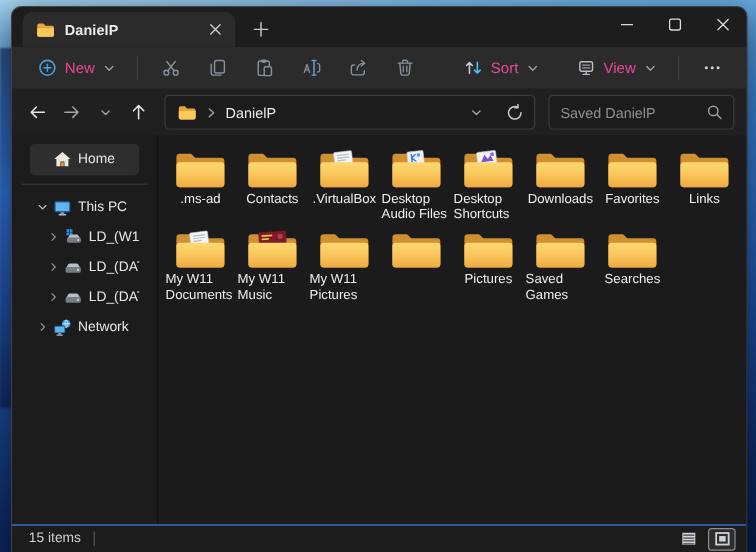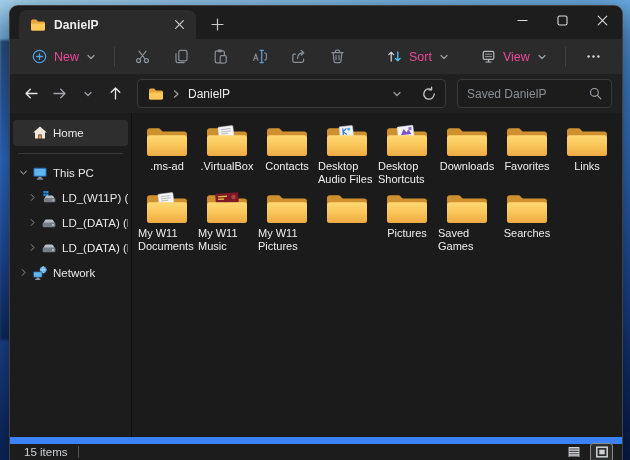--- a/index.html
+++ b/index.html
@@ -58,33 +58,33 @@
   .afbtn { width:25px; height:24px; display:flex; align-items:center; justify-content:center; border-radius:3px; cursor:pointer; flex:none; }
   .search-field {
     width:155px; height:29px; margin-left:11px; background:#1c1c1d; border:1px solid #3b3b3d; border-radius:4px;
     display:flex; align-items:center; padding:0 8px 0 9px; gap:6px; cursor:text; flex:none;
   }
   .search-ph { flex:1; font-size:12px; color:#8b9095; white-space:nowrap; overflow:hidden; }
   
   .bodyrow { flex:1; display:flex; min-height:0; }
   .sidebar { width:122px; flex:none; padding-top:7px; background:#1c1c1d; border-right:1px solid #0f0f10; }
   .side-item {
-    height:25px; display:flex; align-items:center; margin:0 3px; border-radius:4px;
+    height:25px; display:flex; align-items:center; margin:0 15px; border-radius:4px;
     color:#e6e7e8; font-size:11.5px; white-space:nowrap; cursor:pointer; overflow:hidden;
   }
   .side-item.sel { background:#2e2e2f; height:26px; }
   .side-sep { height:1px; background:#39393b; margin:7px 8px 6px; }
   .chev { width:9px; flex:none; justify-content:center; margin-right:4px; }
   .sicon { width:16px; flex:none; margin-right:5px; }
   .main { flex:1; background:#1b1b1c; padding:8px 0 0 5px; display:flex; flex-wrap:wrap; align-content:flex-start; overflow:hidden; }
   .cell { width:60px; height:67px; display:flex; flex-direction:column; align-items:center; cursor:pointer; }
   .ficon { height:38px; display:flex; align-items:flex-end; }
   .flabel { font-size:11px; line-height:12.5px; color:#eeefef; max-width:58px; margin-top:1px; }
   
-  .statusbar { height:23px; flex:none; background:#1c1c1d; border-top:7px solid #3b82f6; display:flex; align-items:center; padding:0 9px 0 14px; }
+  .statusbar { height:23px; flex:none; background:#1c1c1d; border-top:1px solid #3b82f6; display:flex; align-items:center; padding:0 9px 0 14px; }
   .status-count { font-size:11.5px; color:#cfd2d4; }
   .status-sep { width:1px; height:12px; background:#55555a; margin-left:11px; }
   .status-right { margin-left:auto; display:flex; gap:5px; align-items:center; }
   .viewbtn { width:23px; height:19px; display:flex; align-items:center; justify-content:center; border-radius:3px; border:1px solid transparent; cursor:pointer; }
   .viewbtn.active { border-color:#8d8d90; background:#2d2d2e; }
 </style>
 </head>
 <body>
 
 <svg width="0" height="0" style="position:absolute" aria-hidden="true">
@@ -431,37 +431,37 @@
                 <path d="M3 30V8.1a2.9 2.9 0 0 1 2.9-2.9h9.3l3.5 3.3h21.4A2.9 2.9 0 0 1 43 11.4V30a3 3 0 0 1-3 3H6a3 3 0 0 1-3-3z" fill="#cf9130"></path>
                 <rect x="3" y="12.2" width="40" height="20.8" rx="2.9" fill="url(#foldgrad)"></rect>
               </svg>
             </div>
             <div class="flabel">.ms-ad</div>
           </div>
           <div class="cell">
             <div class="ficon">
               <svg width="46" height="36" viewBox="0 0 46 36">
                 <path d="M3 30V8.1a2.9 2.9 0 0 1 2.9-2.9h9.3l3.5 3.3h21.4A2.9 2.9 0 0 1 43 11.4V30a3 3 0 0 1-3 3H6a3 3 0 0 1-3-3z" fill="#cf9130"></path>
+                <rect x="3" y="12.2" width="40" height="20.8" rx="2.9" fill="url(#foldgrad)"></rect>
+              </svg>
+            </div>
+            <div class="flabel">Contacts</div>
+          </div>
+          <div class="cell">
+            <div class="ficon">
+              <svg width="46" height="36" viewBox="0 0 46 36">
+                <path d="M3 30V8.1a2.9 2.9 0 0 1 2.9-2.9h9.3l3.5 3.3h21.4A2.9 2.9 0 0 1 43 11.4V30a3 3 0 0 1-3 3H6a3 3 0 0 1-3-3z" fill="#cf9130"></path>
                 <g transform="rotate(-7 23 9)">
                   <rect x="14.5" y="3.2" width="15" height="10.5" rx="1" fill="#f3f4f6" stroke="#c9ced4" stroke-width=".5"></rect>
                   <path d="M17 6h10M17 8.2h10M17 10.4h7" stroke="#b6bcc4" stroke-width="1"></path>
                 </g>
                 <rect x="3" y="12.2" width="40" height="20.8" rx="2.9" fill="url(#foldgrad)"></rect>
               </svg>
             </div>
             <div class="flabel">.VirtualBox</div>
-          </div>
-          <div class="cell">
-            <div class="ficon">
-              <svg width="46" height="36" viewBox="0 0 46 36">
-                <path d="M3 30V8.1a2.9 2.9 0 0 1 2.9-2.9h9.3l3.5 3.3h21.4A2.9 2.9 0 0 1 43 11.4V30a3 3 0 0 1-3 3H6a3 3 0 0 1-3-3z" fill="#cf9130"></path>
-                <rect x="3" y="12.2" width="40" height="20.8" rx="2.9" fill="url(#foldgrad)"></rect>
-              </svg>
-            </div>
-            <div class="flabel">Contacts</div>
           </div>
           <div class="cell">
             <div class="ficon">
               <svg width="46" height="36" viewBox="0 0 46 36">
                 <path d="M3 30V8.1a2.9 2.9 0 0 1 2.9-2.9h9.3l3.5 3.3h21.4A2.9 2.9 0 0 1 43 11.4V30a3 3 0 0 1-3 3H6a3 3 0 0 1-3-3z" fill="#cf9130"></path>
                 <g transform="rotate(-6 23 8)">
                   <rect x="15.5" y="3" width="13.5" height="11" rx="1" fill="#eef0f3" stroke="#c9ced4" stroke-width=".5"></rect>
                   <path d="M19 5.5v6M19 8.3l3.2-2.6M19 8.3l3.2 2.8" stroke="#2f7fd8" stroke-width="1.2" fill="none" stroke-linecap="round"></path>
                   <rect x="23.6" y="5" width="2.6" height="2.6" fill="#49a3e8"></rect>
                 </g>

